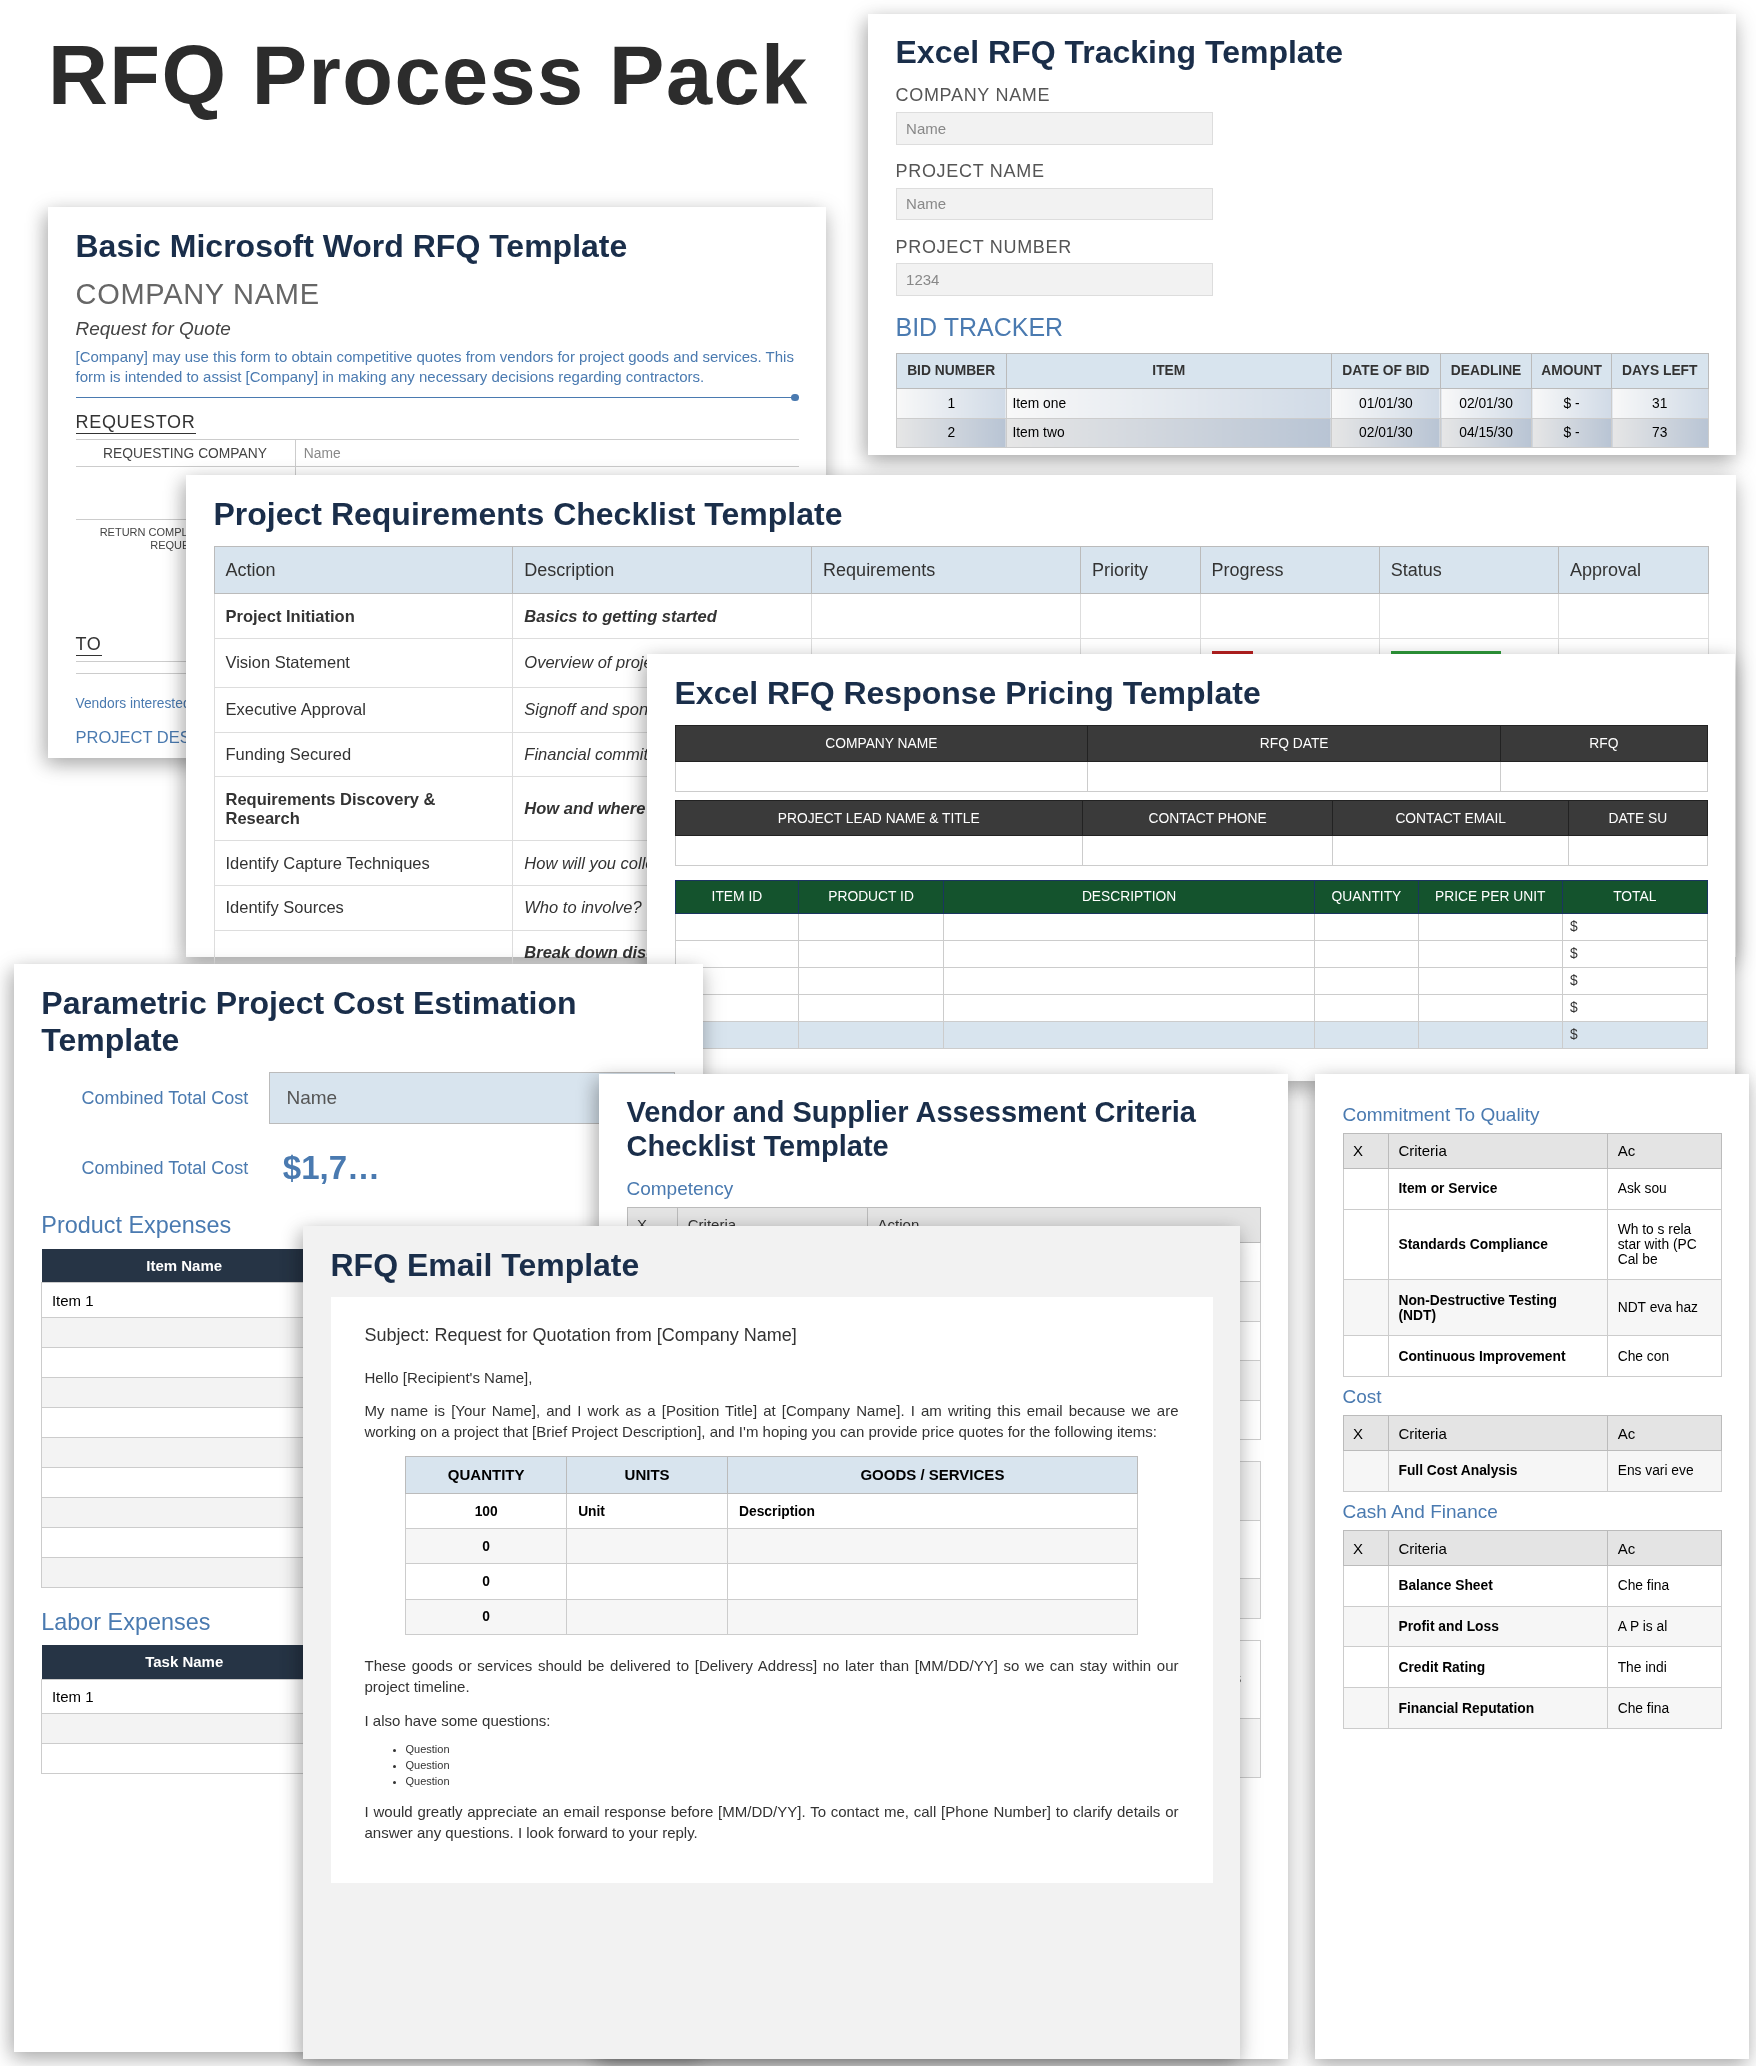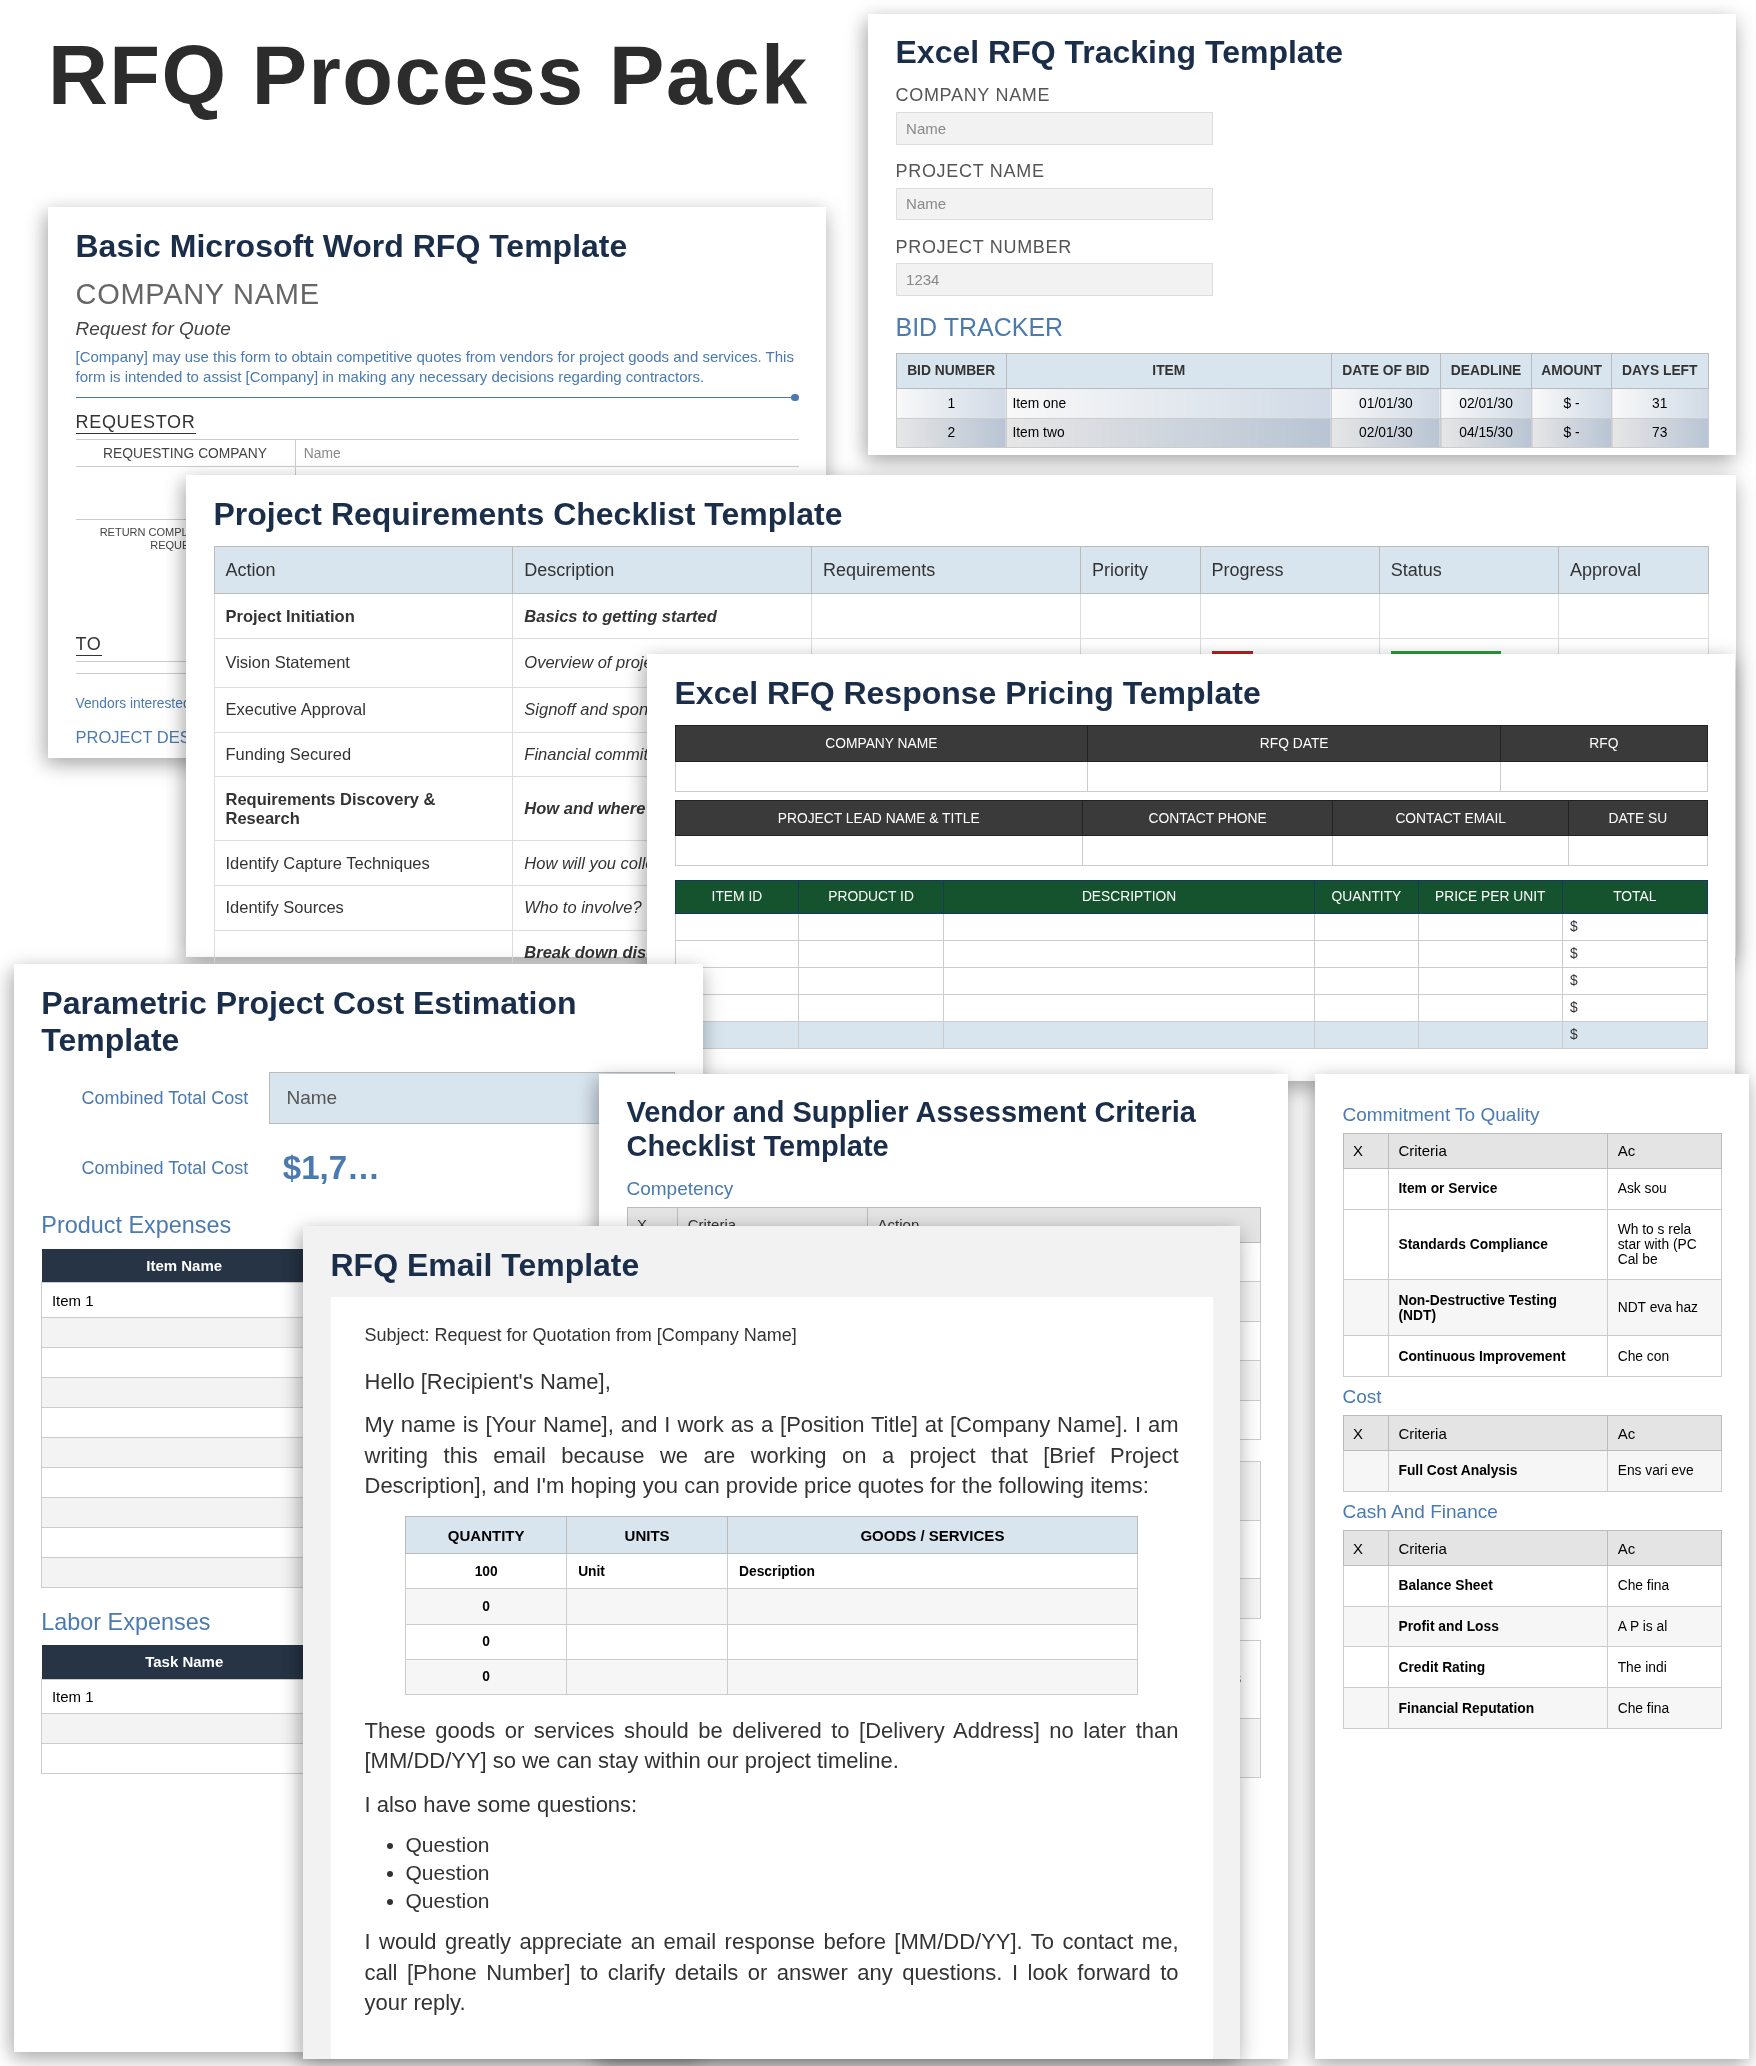--- a/index.html
+++ b/index.html
@@ -121,23 +121,23 @@
   #panel-vendor2 .sub { font-size:19px; color:#4a7ab0; margin:9.6px 0 6.9px 0; }
   #panel-vendor2 table th { background:#e4e4e4; font-size:15px; padding:8.3px 9.6px; border:0.7px solid #bbb; font-weight:normal;}
   #panel-vendor2 table td { border:0.7px solid #ccc; font-size:13.8px; padding:12.4px 9.6px; font-weight:bold;}
   #panel-vendor2 table td.act { font-weight:normal; }
   #panel-vendor2 table tr.alt td { background:#f6f6f6;}
 
   
   #panel-email { top:1226px; left:303px; width:937px; height:833px; background:#f2f2f2; }
   #panel-email .body { background:#fff; margin-top:11px; padding:27.5px 34px; }
   #panel-email .subj { font-size:18px; color:#333; margin-bottom:20.7px; display:block;}
-  #panel-email p { font-size:22px; color:#333; margin:12.4px 0; line-height:1.4; text-align:justify;}
+  #panel-email p { font-size:15px; color:#333; margin:12.4px 0; line-height:1.4; text-align:justify;}
   #panel-email ul { margin:6.9px 0 13.8px 41px; }
-  #panel-email li { font-size:21px; color:#333; margin:4.1px 0; }
+  #panel-email li { font-size:11px; color:#333; margin:4.1px 0; }
   #panel-email table { margin:13.8px 0 20.7px 0; width:90%; margin-left:5%;}
   #panel-email table th { background:#d8e4ee; padding:9.6px 11px; font-size:15px; text-align:center; border:0.7px solid #bbb;}
   #panel-email table td { border:0.7px solid #ccc; padding:9.6px 11px; font-size:13.8px; font-weight:bold;}
   #panel-email table tr.alt td { background:#f6f6f6; }
 </style>
 </head>
 <body>
 
 <div class="main-title">RFQ Process Pack</div>
 

